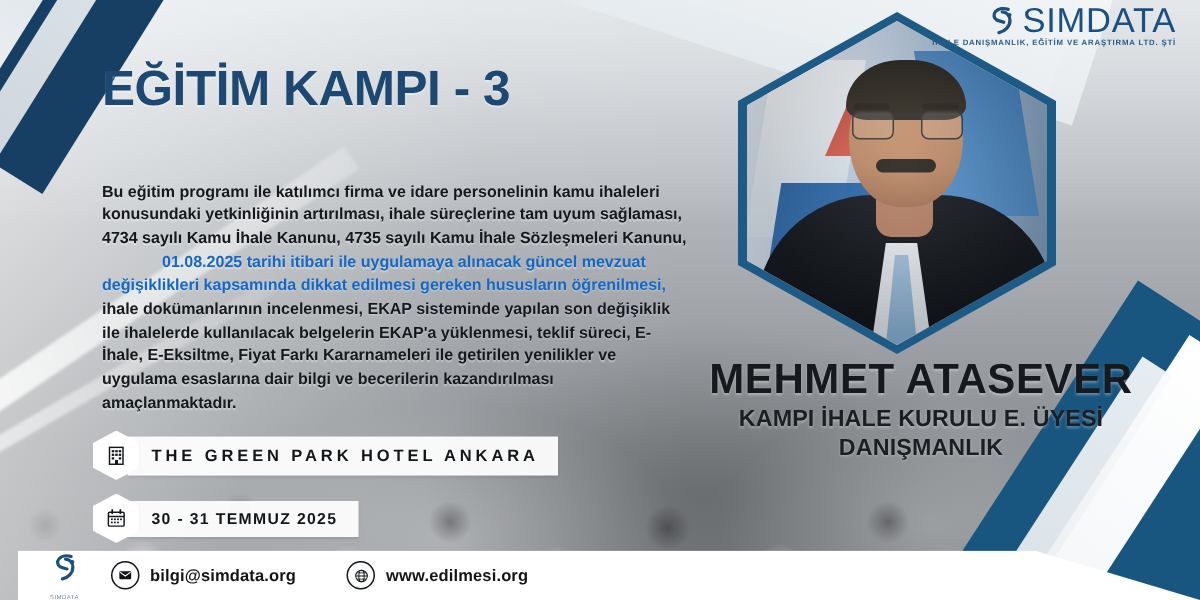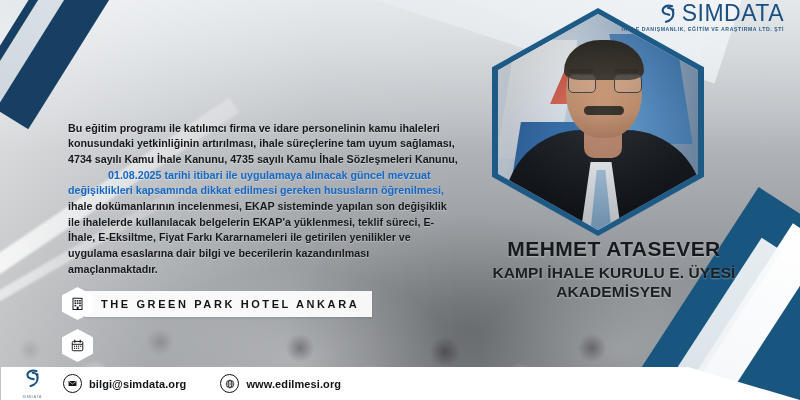--- a/index.html
+++ b/index.html
@@ -366,41 +366,41 @@
   }
 
   .speaker {
     position: absolute;
     left: 436px; top: 238px;
     width: 356px;
     z-index: 27;
     text-align: center;
   }
   .speaker-name {
-    font-size: 21px;
+    font-size: 28px;
     font-weight: 800;
     letter-spacing: 0.4px;
     color: #16191d;
     line-height: 1.08;
     text-shadow: 0 1px 2px rgba(255,255,255,0.35);
   }
   .speaker-role {
     margin-top: 3px;
     font-size: 15.5px;
     font-weight: 600;
     color: #1b1e22;
     line-height: 1.22;
     letter-spacing: 0.1px;
     text-shadow: 0 1px 2px rgba(255,255,255,0.35);
   }
 
   
   .footer {
     position: absolute;
-    left: 1px; right: 0; bottom: 0;
+    left: 12px; right: 0; bottom: 0;
     height: 33px;
     background: #ffffff;
     z-index: 35;
     display: flex;
     align-items: center;
     clip-path: polygon(0 0, 86% 0, 100% 100%, 0 100%);
   }
   .footer-logo {
     width: 62px;
     display: flex;
@@ -472,20 +472,21 @@
           <path d="M12.2 5.4c3.1 0 5.6 2.6 5.6 6 0 4.4-3.3 8.1-8 9.1" fill="none" stroke="#1b4f80" stroke-width="2.4" stroke-linecap="round"></path>
           <circle cx="17.4" cy="7.6" r="1.5" fill="#1b4f80"></circle>
         </svg>
       </span>
       <span class="brand-word">SIMDATA</span>
     </div>
     <div class="brand-tag">İHALE DANIŞMANLIK, EĞİTİM VE ARAŞTIRMA LTD. ŞTİ</div>
   </div>
 
   <h1 class="title">
+    <span class="l2">EĞİTİM KAMPI - 3</span>
   </h1>
 
   <p class="body-copy"><span>Bu eğitim programı ile katılımcı firma ve idare personelinin kamu ihaleleri konusundaki yetkinliğinin artırılması, ihale süreçlerine tam uyum sağlaması, 4734 sayılı Kamu İhale Kanunu, 4735 sayılı Kamu İhale Sözleşmeleri Kanunu, </span><span class="hl">01.08.2025 tarihi itibari ile uygulamaya alınacak güncel mevzuat değişiklikleri kapsamında dikkat edilmesi gereken hususların öğrenilmesi,</span><span> ihale dokümanlarının incelenmesi, EKAP sisteminde yapılan son değişiklik ile ihalelerde kullanılacak belgelerin EKAP'a yüklenmesi, teklif süreci, E-İhale, E-Eksiltme, Fiyat Farkı Kararnameleri ile getirilen yenilikler ve uygulama esaslarına dair bilgi ve becerilerin kazandırılması amaçlanmaktadır.</span></p>
 
   <div class="pills">
     <div class="pill-row">
       <div class="pill">
         <span class="hexbadge">
           <svg viewBox="0 0 20 20" width="15" height="15">
             <rect x="4" y="3" width="12" height="15" fill="none" stroke="#15181b" stroke-width="1.3"></rect>
@@ -513,20 +514,21 @@
             <line x1="13.6" y1="2.6" x2="13.6" y2="5.6" stroke="#15181b" stroke-width="1.5" stroke-linecap="round"></line>
             <rect x="5.3" y="10.2" width="1.6" height="1.5" fill="#15181b"></rect>
             <rect x="8" y="10.2" width="1.6" height="1.5" fill="#15181b"></rect>
             <rect x="10.7" y="10.2" width="1.6" height="1.5" fill="#15181b"></rect>
             <rect x="13.4" y="10.2" width="1.6" height="1.5" fill="#15181b"></rect>
             <rect x="5.3" y="13" width="1.6" height="1.5" fill="#15181b"></rect>
             <rect x="8" y="13" width="1.6" height="1.5" fill="#15181b"></rect>
             <rect x="10.7" y="13" width="1.6" height="1.5" fill="#15181b"></rect>
           </svg>
         </span>
+        <span class="pill-label tight">30 - 31 TEMMUZ 2025</span>
       </div>
     </div>
   </div>
 
   <div class="photo-wrap">
     <div class="hexframe"></div>
     <div class="hexphoto">
       <div class="pz pz-backdrop"></div>
       <div class="pz pz-logoA"></div>
       <div class="pz pz-logoD"></div>
@@ -545,21 +547,21 @@
       <div class="pz pz-lensR"></div>
       <div class="pz pz-mous"></div>
       <div class="pz pz-shade"></div>
     </div>
   </div>
 
   <div class="speaker">
     <div class="speaker-name">MEHMET ATASEVER</div>
     <div class="speaker-role">
       <div>KAMPI İHALE KURULU E. ÜYESİ</div>
-      <div>AKADEMİSYEN</div>
+      <div>DANIŞMANLIK</div>
     </div>
   </div>
 
   <div class="footer">
     <div class="footer-logo">
       <div>
         <svg viewBox="0 0 24 24" width="21" height="21">
           <path d="M16.5 3.5c-3.3-1.1-7.2-.6-9.2 1.6-1.9 2.1-1.2 5 .9 6.2 1.6.9 3.6 1 5.1 1.6" fill="none" stroke="#1b4f80" stroke-width="2.4" stroke-linecap="round"></path>
           <path d="M12.2 5.4c3.1 0 5.6 2.6 5.6 6 0 4.4-3.3 8.1-8 9.1" fill="none" stroke="#1b4f80" stroke-width="2.4" stroke-linecap="round"></path>
           <circle cx="17.4" cy="7.6" r="1.5" fill="#1b4f80"></circle>

